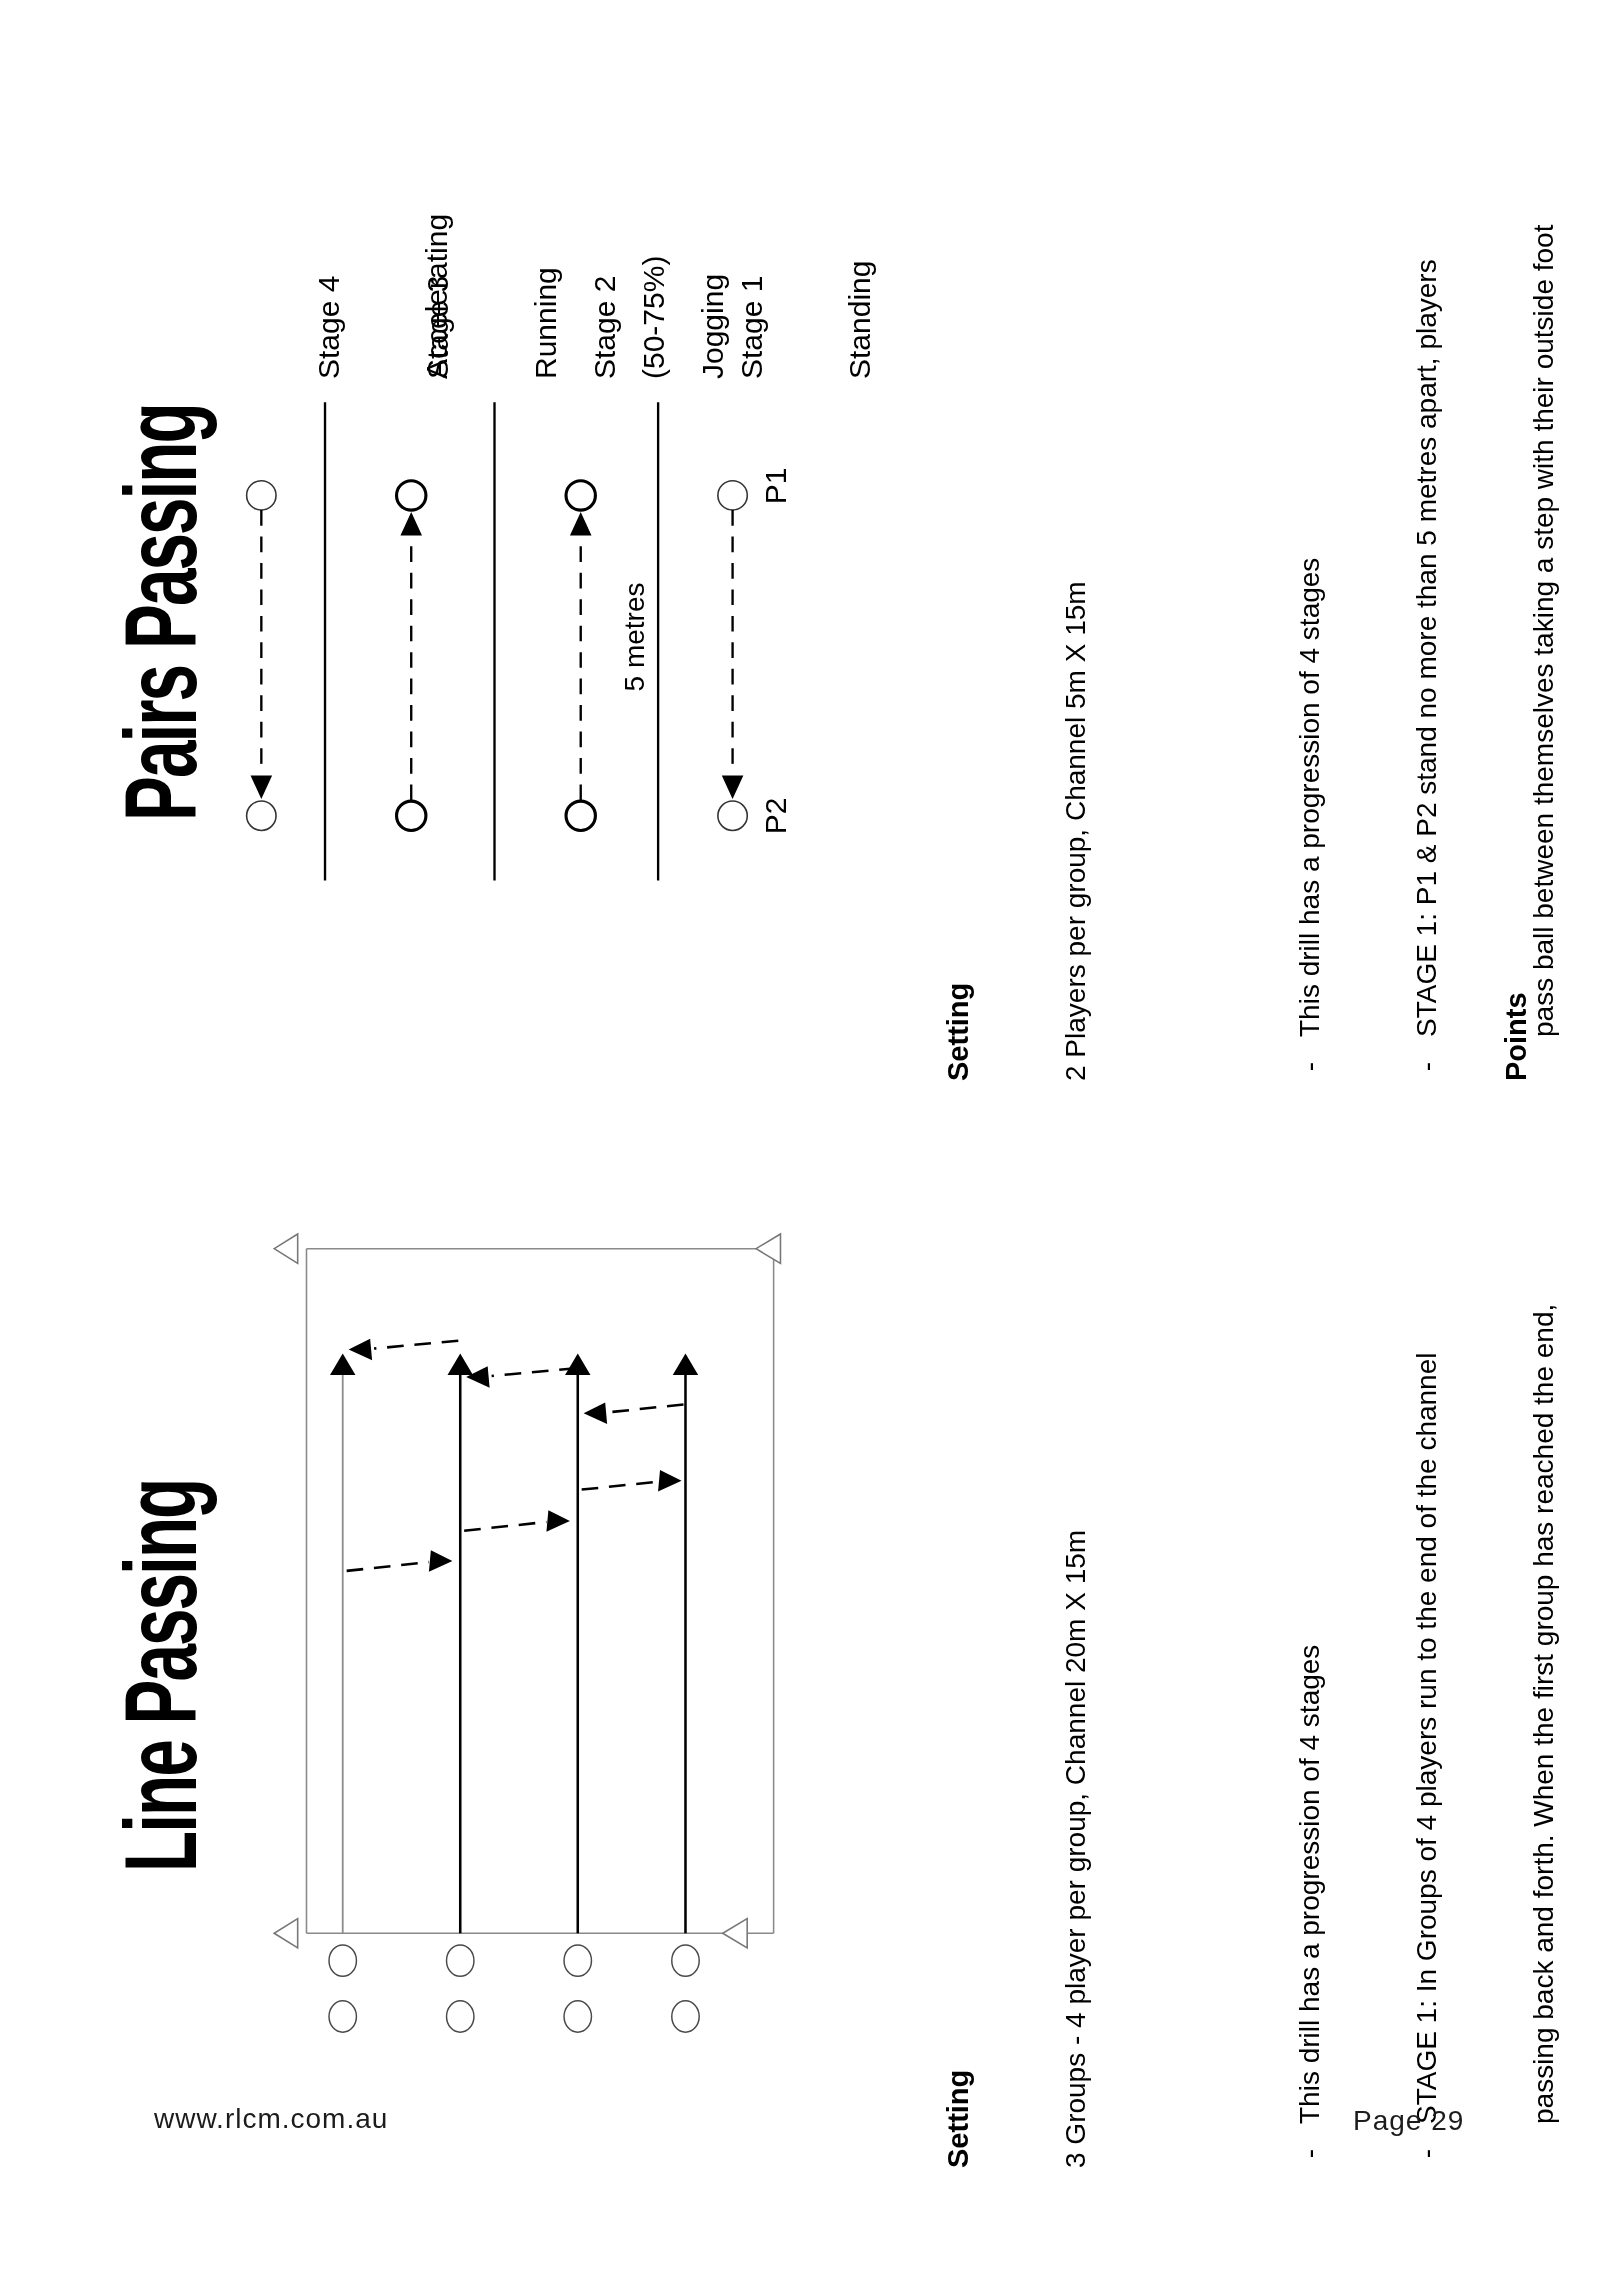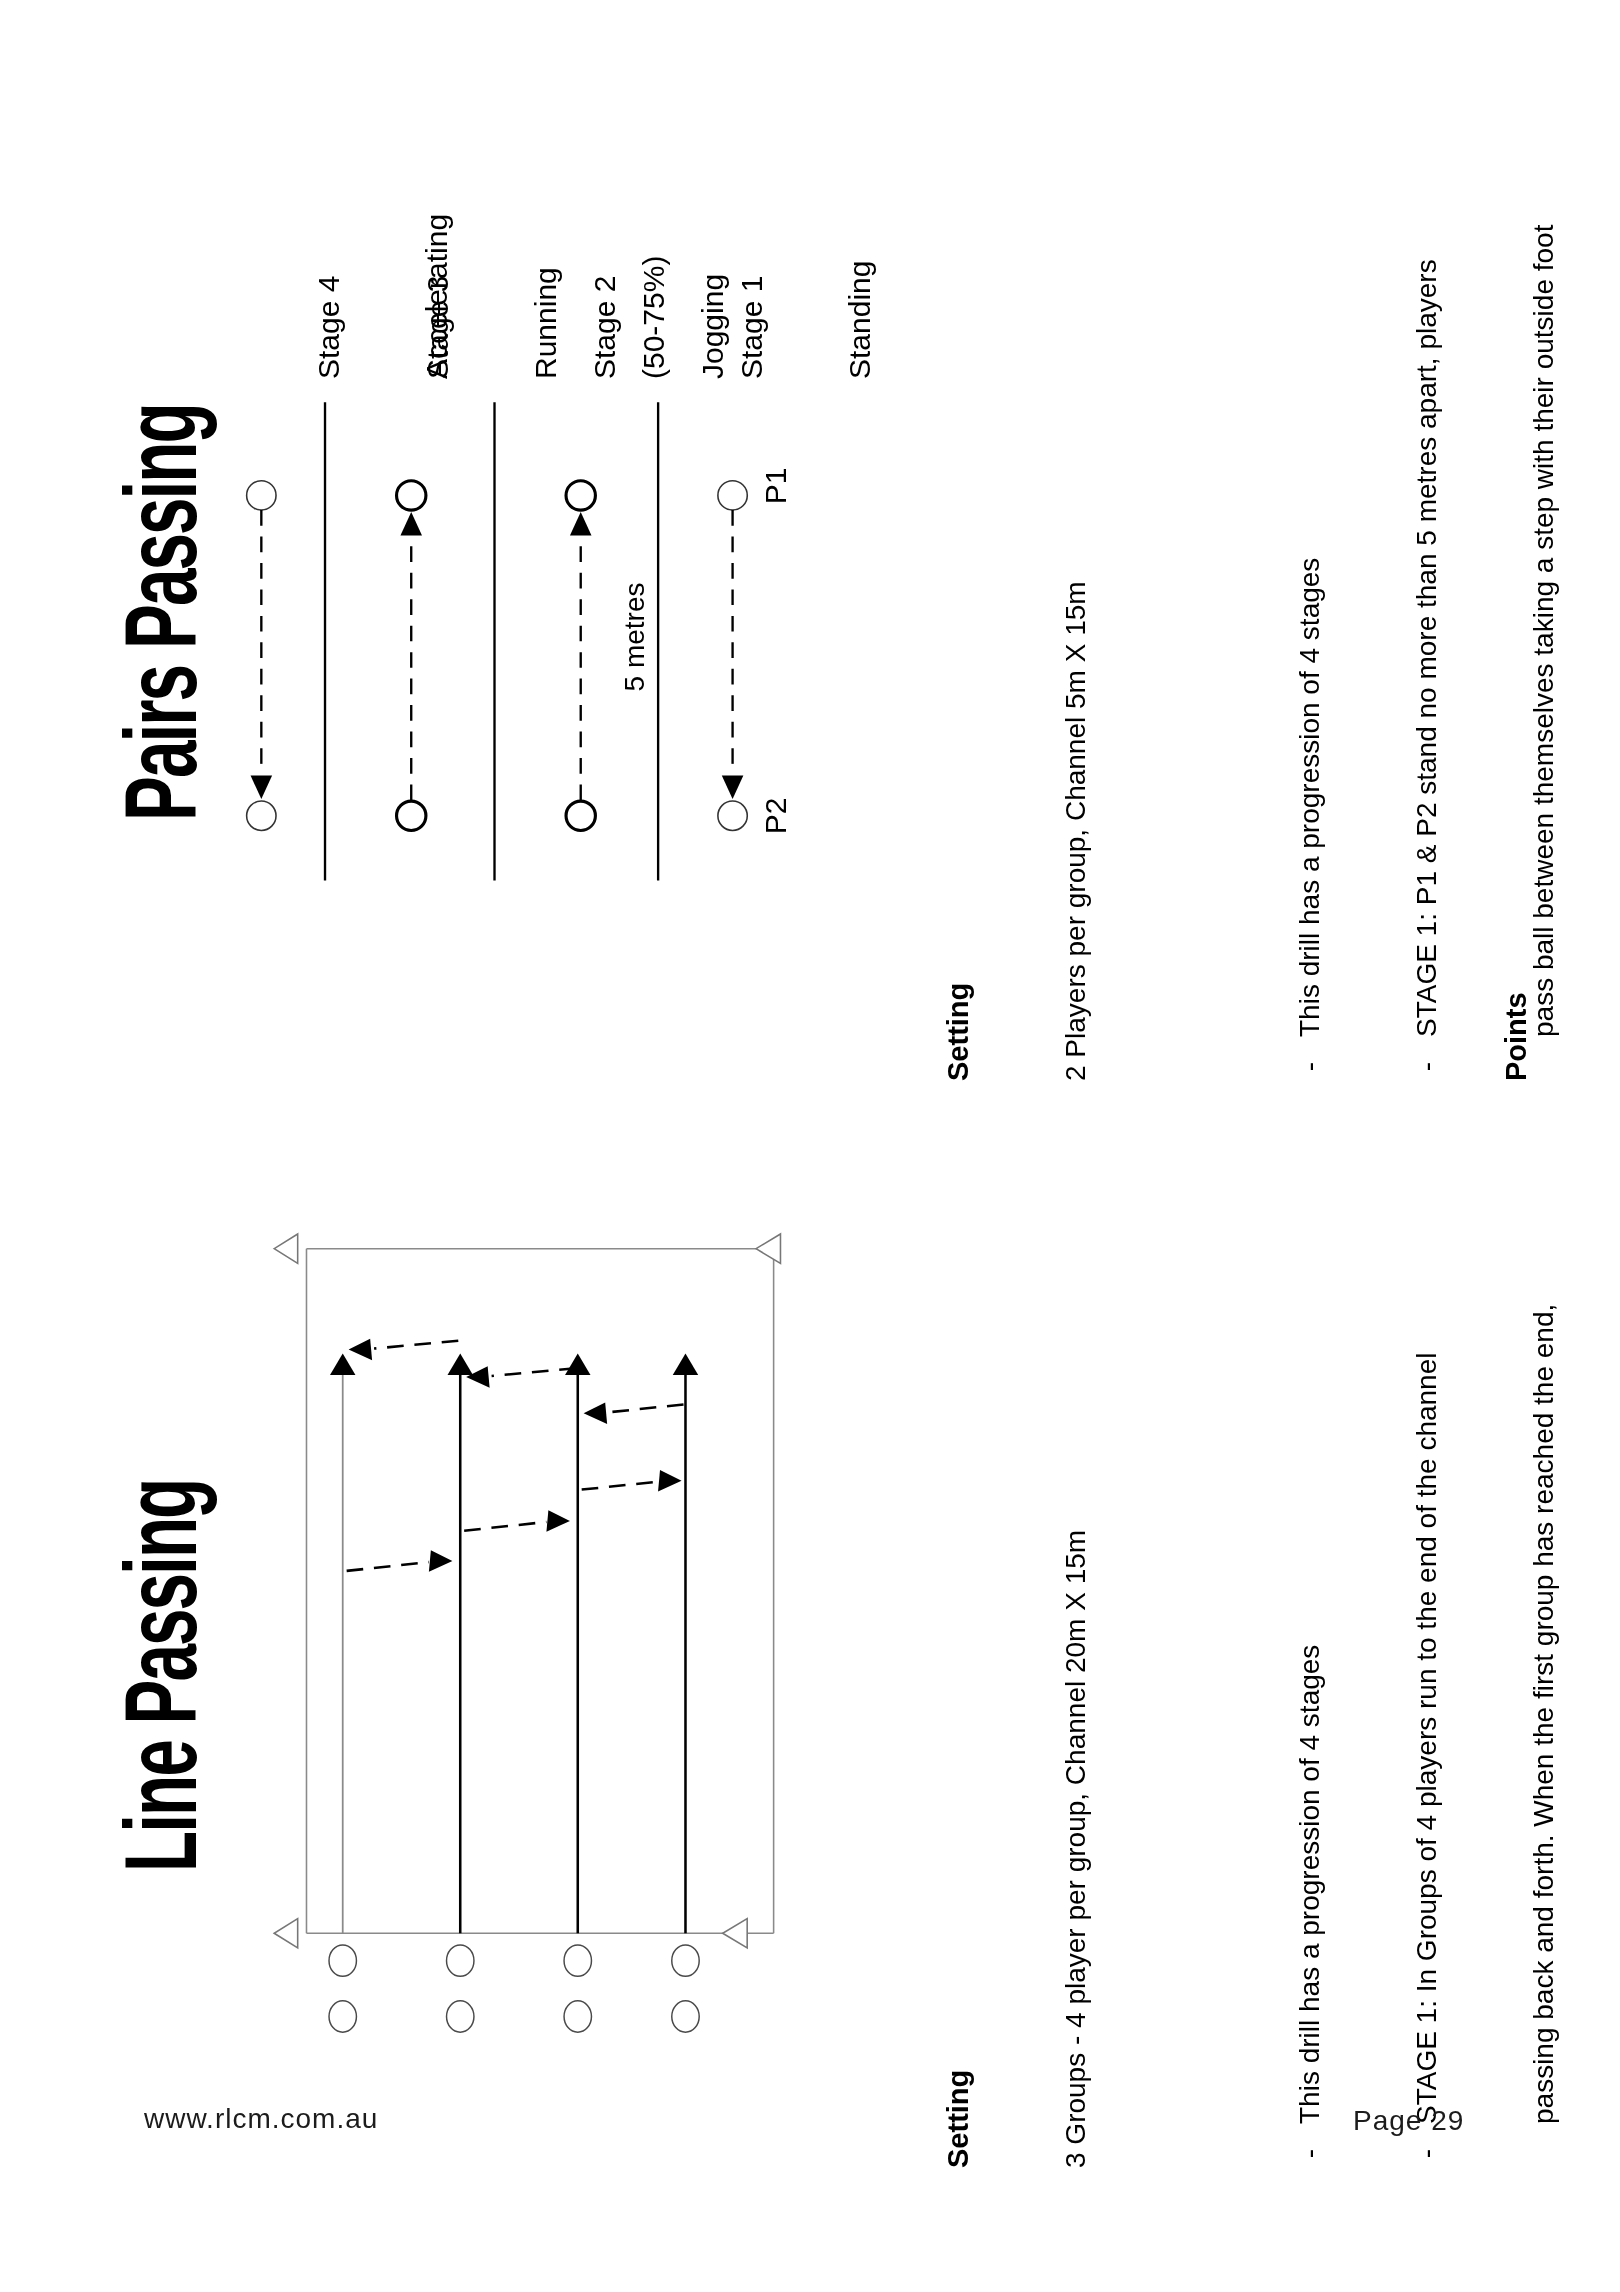--- a/index.html
+++ b/index.html
@@ -188,17 +188,17 @@
       
     </div>
 
     <div class="abs textblock" style="left:1212px;top:1419px;">
       <div class="tl hd">Points</div>
       <div class="tl">Emphasis for this drill is on good passing technique</div>
     </div>
 
   </div>
 
-  <div class="footer" style="left:144px;top:2103px;">www.rlcm.com.au</div>
+  <div class="footer" style="left:154px;top:2103px;">www.rlcm.com.au</div>
   <div class="footer" style="left:1353px;top:2105px;text-align:center;">Page 29</div>
 
 </div>
 
 
 </body></html>

